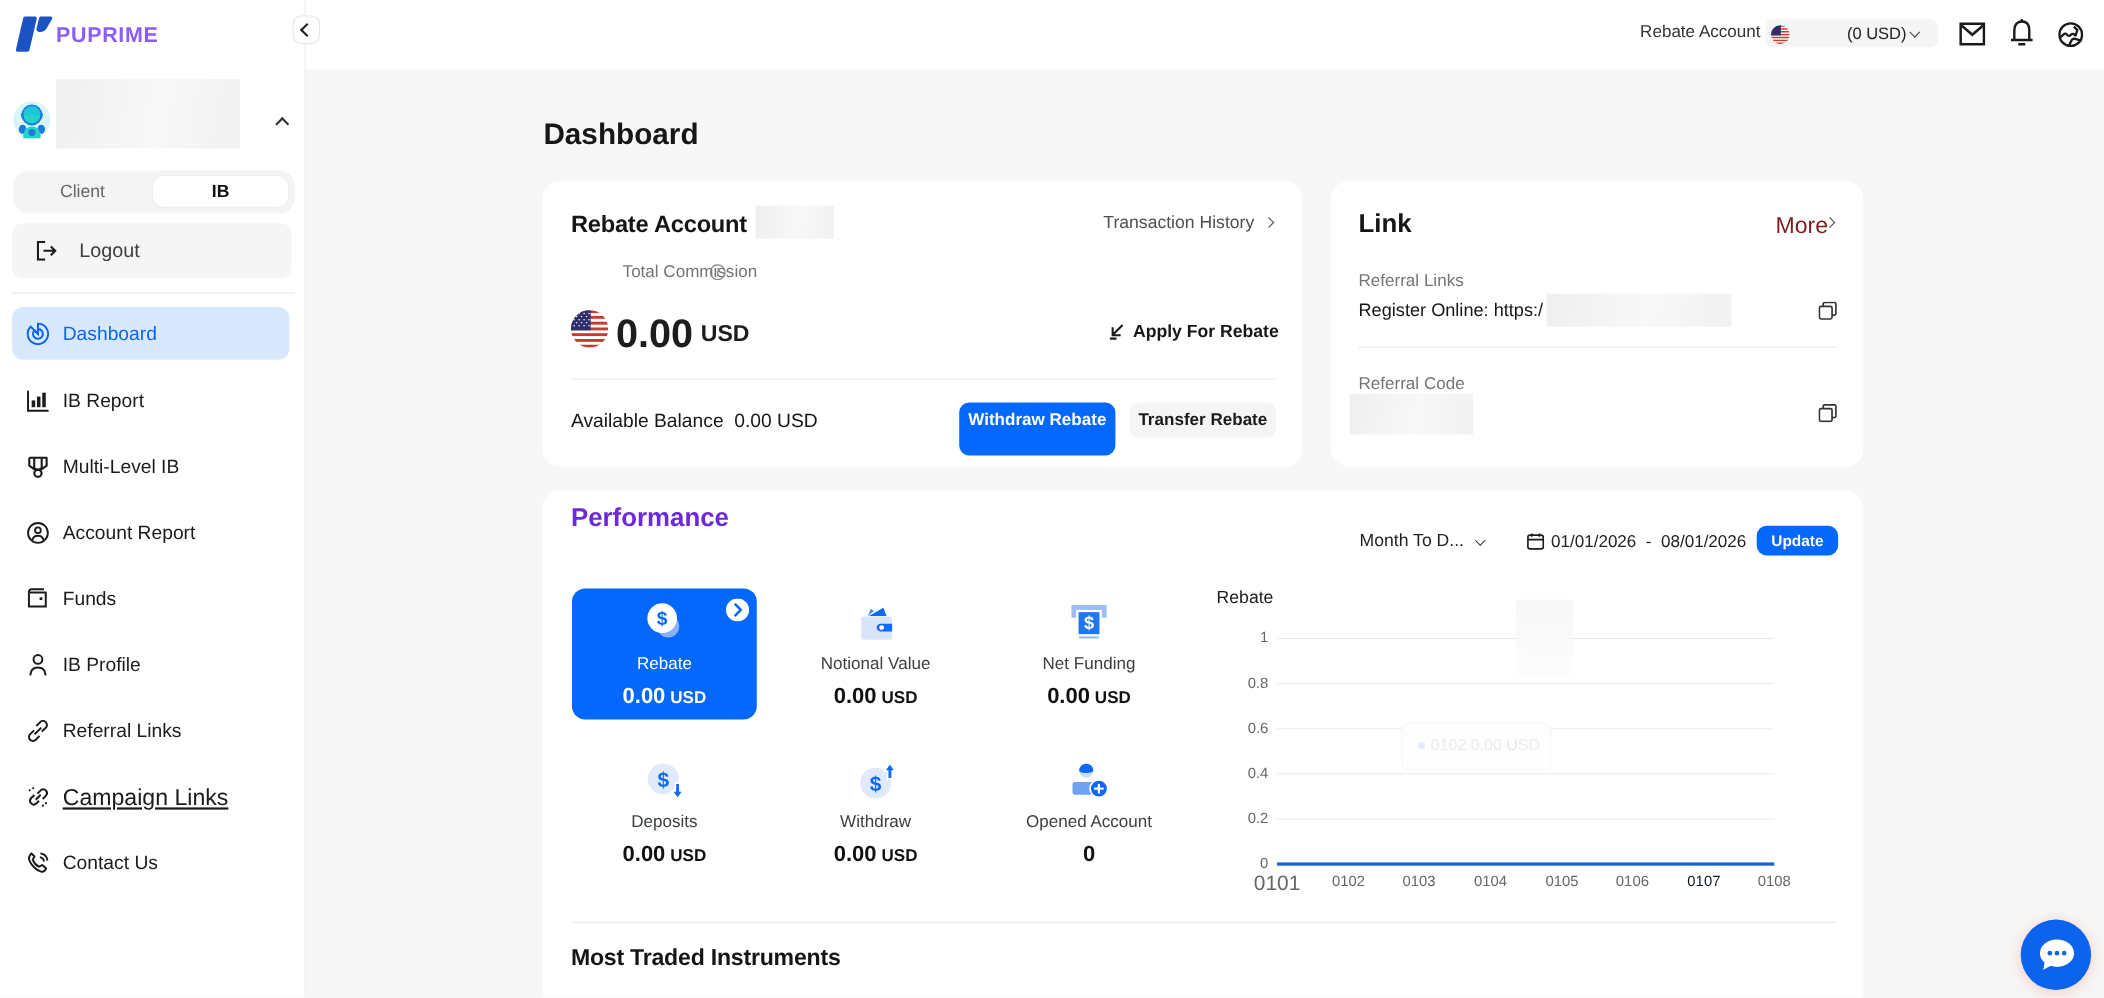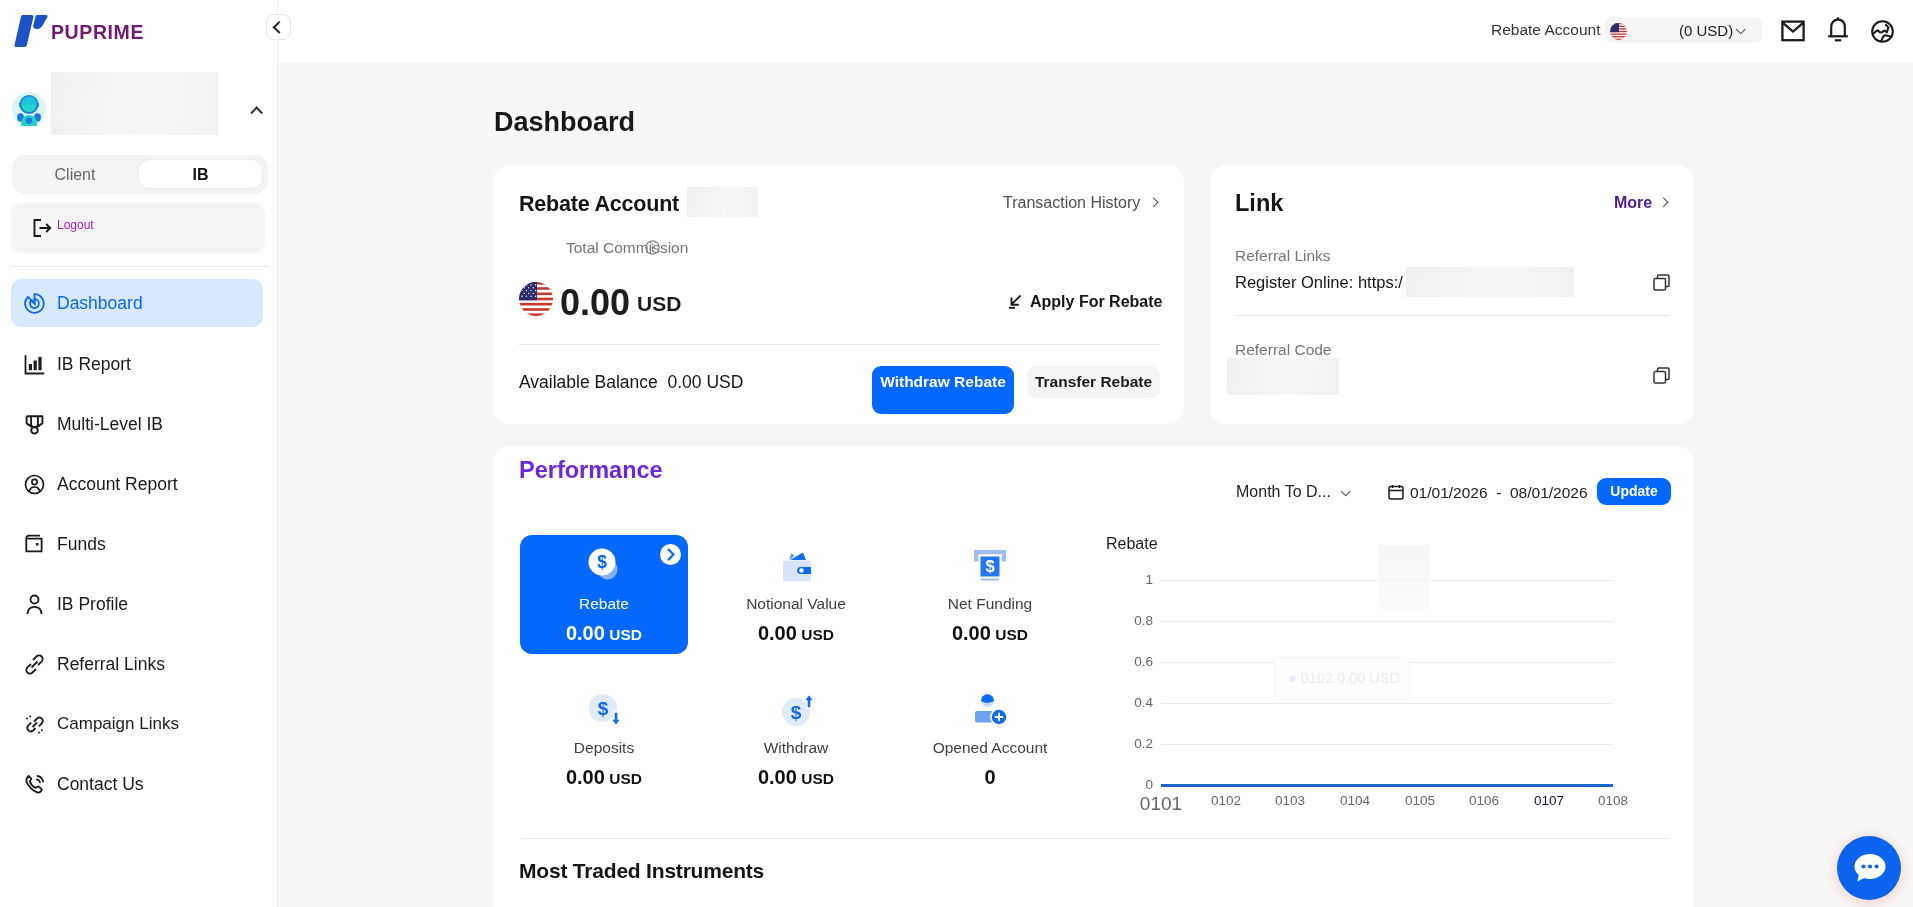--- a/index.html
+++ b/index.html
@@ -58,21 +58,21 @@
   <path d="M2 14 L5 11.2 C6 10.3 7.5 10.5 8.2 11.6 C8.9 12.7 10.5 12.9 11.4 11.8 C12.3 10.7 13.8 10.5 14.8 11.4 L15.8 12.3 L17.5 7.4 L14.3 4.2"></path>
   <path d="M10 21.4 L12 17 C12.6 15.7 14 15 15.4 15.4 L21.4 17"></path>
 </svg>
 
 <div id="sidebar">
 
   <svg class="abs" style="left:14px; top:14px;" width="34" height="34" viewBox="0 0 34 34">
     <path d="M8.8 1 L17.9 1 C19 1 19.7 2 19.4 3 L12.9 30.9 C12.6 32.1 11.5 33 10.3 33 L2 33 C0.9 33 0.2 32 0.5 31 L6.9 3 C7.2 1.8 7.7 1 8.8 1 Z" fill="#1c53c4"></path>
     <path d="M23.2 1 L32.2 1 C33.3 1 33.9 2.1 33.4 3 L28.6 11.4 C26.8 14.6 22.6 16.1 20.1 14.3 C19.1 13.5 18.9 12.2 19.5 10.5 L21.6 2.4 C21.9 1.5 22.4 1 23.2 1 Z" fill="#1c53c4"></path>
   </svg>
-  <div class="abs" style="left:51px; top:21px; font-size:19.5px; font-weight:bold; letter-spacing:0.6px; color:#701a75;">PUPRIME</div>
+  <div class="abs" style="left:51px; top:21px; font-size:19.5px; font-weight:bold; letter-spacing:0.6px; color:#8b5cf6;">PUPRIME</div>
 
   <div class="abs gr-box" style="left:51px; top:72px; width:167px; height:63px;"></div>
   <svg class="abs" style="left:12px; top:92px;" width="34" height="34" viewBox="0 0 34 34">
     <circle cx="17" cy="17" r="17" fill="#dcf5f8"></circle>
     <ellipse cx="8.5" cy="25.5" rx="3.4" ry="4.2" fill="#1a7ae0"></ellipse>
     <ellipse cx="25.5" cy="25.5" rx="3.4" ry="4.2" fill="#1a7ae0"></ellipse>
     <path d="M9 34 C9 26.5 12 23 17 23 C22 23 25 26.5 25 34 Z" fill="#23d3c6"></path>
     <rect x="13.8" y="25.2" width="6.4" height="6.4" rx="3.2" fill="#1a7ae0"></rect>
     <circle cx="17" cy="12.5" r="8.6" fill="#23d3c6" stroke="#1a7ae0" stroke-width="1.8"></circle>
     <path d="M8.4 12.5 a8.6 8.6 0 0 1 17.2 0 Z" fill="#1db9e8" opacity="0.55"></path>
@@ -83,21 +83,21 @@
 
   <div class="abs" style="left:12px; top:155px; width:256px; height:39px; background:#f4f4f4; border-radius:14px;"></div>
   <div class="abs" style="left:12px; top:155px; width:126px; height:39px; line-height:39px; text-align:center; font-size:16px; color:#666;">Client</div>
   <div class="abs" style="left:138px; top:159px; width:125px; height:30px; background:#fff; border:1px solid #ededed; border-radius:11px; line-height:29px; text-align:center; font-size:16px; font-weight:bold; color:#111;">IB</div>
 
   <div class="abs" style="left:11px; top:203px; width:254px; height:50px; background:#f5f5f5; border-radius:10px;"></div>
   <svg class="abs" style="left:33px; top:219px;" width="19" height="18" viewBox="0 0 19 18" fill="none" stroke="#1b1b1b" stroke-width="1.9">
     <path d="M8 1 L1.5 1 L1.5 17 L8 17"></path>
     <path d="M6.5 9 L17 9 M13.2 5 L17.2 9 L13.2 13"></path>
   </svg>
-  <div class="abs" style="left:57px; top:218px; font-size:12px; color:#a21caf;">Logout</div>
+  <div class="abs" style="left:72px; top:218px; font-size:18px; color:#404040;">Logout</div>
 
   <div class="abs" style="left:10px; top:266px; width:258px; height:1px; background:#e6e6e6;"></div>
 
   <div class="abs" style="left:11px; top:279px; width:252px; height:48px; background:#d9e9fd; border-radius:10px;"></div>
 
   <div id="menu">
 
     <svg class="abs" style="left:24px; top:293px;" width="21" height="21" viewBox="0 0 21 21" fill="none" stroke="#0d66f2" stroke-width="1.8">
       <path d="M10.5 1.2 A9.3 9.3 0 1 1 3.9 3.9 L10.5 10.5 Z"></path>
       <path d="M10.5 6 A4.5 4.5 0 1 1 7.3 7.3 L10.5 10.5 Z"></path>
@@ -147,21 +147,21 @@
 
     <svg class="abs" style="left:24px; top:714px;" width="21" height="21" viewBox="0 0 21 21" fill="none" stroke="#1b1b1b" stroke-width="1.8">
       <path d="M10 7.5 L13 4.5 A3.4 3.4 0 0 1 17.8 9.3 L14.8 12.3"></path>
       <path d="M11.5 14 L9 16.5 A3.4 3.4 0 0 1 4.2 11.7 L7.2 8.7"></path>
       <path d="M8.5 13 L13 8.5"></path>
       <circle cx="3" cy="4.5" r="1" fill="#1b1b1b" stroke="none"></circle>
       <circle cx="6.2" cy="2.6" r="1" fill="#1b1b1b" stroke="none"></circle>
       <circle cx="17.8" cy="16.2" r="1" fill="#1b1b1b" stroke="none"></circle>
       <circle cx="15" cy="18.4" r="1" fill="#1b1b1b" stroke="none"></circle>
     </svg>
-    <div class="abs" style="left:57px; top:714px; font-size:17px;">Campaign Links</div>
+    <div class="abs" style="left:57px; top:714px; font-size:21px;text-decoration:underline;">Campaign Links</div>
 
     <svg class="abs" style="left:24px; top:774px;" width="21" height="21" viewBox="0 0 21 21" fill="none" stroke="#1b1b1b" stroke-width="1.8">
       <path d="M4.5 1.8 L7.3 4.6 L5.8 7.6 C6.6 9.6 8.4 12.4 11.4 13.9 L14.4 12.4 L17.9 15.4 C17.9 15.4 16.4 19.2 13.4 18.4 C9.4 17.4 3.9 12.4 2.5 7.6 C1.7 4.9 4.5 1.8 4.5 1.8 Z" stroke-linejoin="round"></path>
       <path d="M13.5 2 C16.5 2.6 18.5 4.6 19 7.6" stroke-linecap="round"></path>
       <path d="M13 5.4 C14.6 5.8 15.6 6.8 16 8.4" stroke-linecap="round"></path>
     </svg>
     <div class="abs" style="left:57px; top:774px; font-size:17.5px;">Contact Us</div>
   </div>
 </div>
 
@@ -226,21 +226,21 @@
   <path d="M2 15.8 L8 15.8"></path>
 </svg>
 <div class="abs" style="left:1030px; top:293px; font-size:16px; font-weight:bold; color:#161616;">Apply For Rebate</div>
 <div class="abs" style="left:519px; top:344px; width:640px; height:1px; background:#e8e8e8;"></div>
 <div class="abs" style="left:519px; top:372px; font-size:17.5px; color:#161616;">Available Balance&nbsp;&nbsp;0.00 USD</div>
 <div class="abs btn-blue" style="left:872px; top:366px; width:142px; height:48px; line-height:32px; font-size:15.5px; font-weight:bold;">Withdraw Rebate</div>
 <div class="abs btn-grey" style="left:1027px; top:366px; width:133px; height:32px; line-height:32px; font-size:15.5px; font-weight:bold;">Transfer Rebate</div>
 
 <div class="card" id="link-card" style="left:1210px; top:165px; width:484px; height:259px;"></div>
 <div class="abs" style="left:1235px; top:190px; font-size:23.5px; font-weight:bold; color:#151515;">Link</div>
-<div class="abs" style="left:1614px; top:194px; font-size:16px; color:#4c1d95;font-weight:bold;">More</div>
+<div class="abs" style="left:1614px; top:194px; font-size:21px; color:#7f1d1d;">More</div>
 <span class="chev r" style="position:absolute; left:1660px; top:199px; border-color:#4f4f4f; padding:2.8px;"></span>
 <div class="abs grey-t" style="left:1235px; top:247px; font-size:15.5px;">Referral Links</div>
 <div class="abs" style="left:1235px; top:273px; font-size:16.5px; color:#161616;">Register Online: https:/</div>
 <div class="abs gr-box" style="left:1406px; top:267px; width:168px; height:30px;"></div>
 <svg class="abs" style="left:1653px; top:274px;" width="17" height="17" viewBox="0 0 17 17" fill="none" stroke="#333" stroke-width="1.5">
   <rect x="1" y="4.5" width="11.5" height="11.5" rx="1.5"></rect>
   <path d="M4.5 4.5 L4.5 2.2 C4.5 1.5 5 1 5.7 1 L14.8 1 C15.5 1 16 1.5 16 2.2 L16 11.3 C16 12 15.5 12.5 14.8 12.5 L12.5 12.5"></path>
 </svg>
 <div class="abs" style="left:1235px; top:315px; width:435px; height:1px; background:#e8e8e8;"></div>
 <div class="abs grey-t" style="left:1235px; top:341px; font-size:15.5px;">Referral Code</div>

